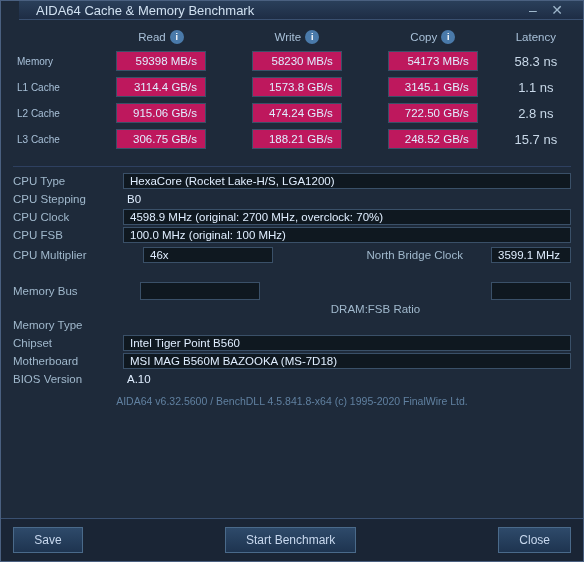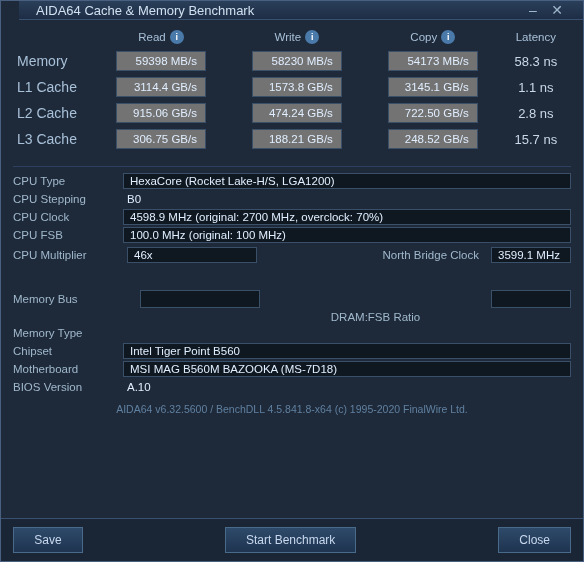--- a/index.html
+++ b/index.html
@@ -73,25 +73,25 @@
     }
     .bench-table th {
       color: #a8c0d8;
       font-weight: normal;
       font-size: 11.5px;
       padding-bottom: 4px;
     }
     .bench-table td:first-child {
       text-align: left;
       color: #a8c0d8;
-      font-size: 14px;
+      font-size: 10px;
       width: 80px;
     }
     .value-box {
-      background: #737373;
+      background: #be185d;
       border: 1px solid #3a5068;
       padding: 3px 8px;
       color: #e0eeff;
       font-size: 11.5px;
       min-width: 90px;
       display: inline-block;
       text-align: right;
     }
     .latency-val {
       color: #c8d8e8;
@@ -266,21 +266,21 @@
       <span class="info-label">CPU Stepping</span>
       <span class="info-value">B0</span>
 
       <span class="info-label">CPU Clock</span>
       <span class="info-value-box">4598.9 MHz  (original: 2700 MHz, overclock: 70%)</span>
 
       <span class="info-label">CPU FSB</span>
       <span class="info-value-box">100.0 MHz  (original: 100 MHz)</span>
     </div>
 
-    <div style="display:grid; grid-template-columns:110px 130px 1fr auto; align-items:center; gap:4px; margin-bottom:12px;">
+    <div style="display:grid; grid-template-columns:110px 130px 1fr auto; align-items:center; gap:20px; margin-bottom:4px;">
       <span class="info-label">CPU Multiplier</span>
       <span class="info-value-box">46x</span>
       <span class="nb-label" style="color:#a0b8cc;font-size:11.5px;text-align:right;padding-right:8px;">North Bridge Clock</span>
       <span class="info-value-box" style="min-width:80px;">3599.1 MHz</span>
     </div>
 
     <div style="display:grid; grid-template-columns:110px 120px 1fr 80px; align-items:center; gap:17px; margin-bottom:2px;">
       <span class="info-label">Memory Bus</span>
       <span class="empty-box" style="background:#0f1820;border:1px solid #3a5068;height:18px;display:block;"></span>
       <span style="color:#a0b8cc;font-size:11.5px;text-align:center;margin-top:36px;">DRAM:FSB Ratio</span>

